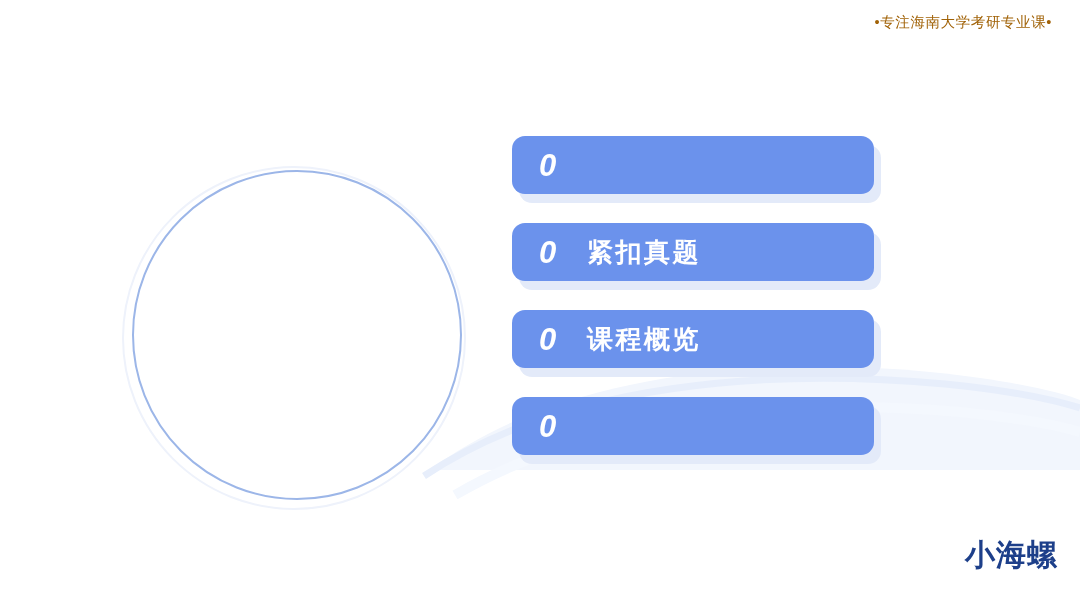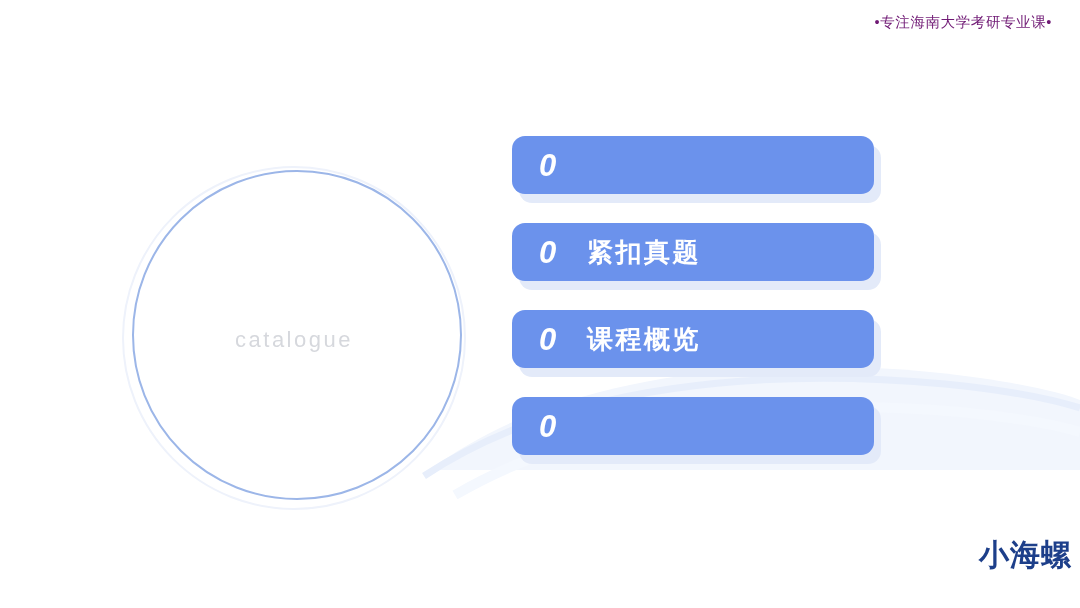--- a/index.html
+++ b/index.html
@@ -31,21 +31,21 @@
     pointer-events: none;
     z-index: 0;
   }
 
   
   .header-tagline {
     position: absolute;
     top: 13px;
     right: 28px;
     font-size: 14.5px;
-    color: #701a75;
+    color: #a16207;
     letter-spacing: 0.6px;
     white-space: nowrap;
     z-index: 6;
   }
 
   
   .circle-wrap {
     position: absolute;
     left: 122px;
     top: 166px;
@@ -162,21 +162,21 @@
     left: 0;
     bottom: 0;
     width: 1080px;
     height: 60px;
     z-index: 5;
   }
 
   
   .brand-logo {
     position: absolute;
-    right: 8px;
+    right: 22px;
     bottom: 38px;
     font-size: 30px;
     font-weight: bold;
     color: #1d3f8a;
     letter-spacing: 1px;
     line-height: 1;
     z-index: 6;
     white-space: nowrap;
     text-align: center;
   }
@@ -205,21 +205,20 @@
     <path d="M424 476 C 565 382, 770 368, 945 384 C 1015 391, 1058 401, 1080 408" fill="none" stroke="#e7eefb" stroke-width="7"></path>
     <path d="M455 495 C 600 410, 800 398, 960 412 C 1020 418, 1060 426, 1080 432" fill="none" stroke="#f4f8fe" stroke-width="10"></path>
   </svg>
 
   <div class="header-tagline">•专注海南大学考研专业课•</div>
 
   <div class="circle-wrap">
     <div class="circle-outer"></div>
     <div class="circle-inner"></div>
     <div class="circle-text">
-      <div class="circle-sub">catalogue</div>
     </div>
   </div>
 
   <div class="menu">
 
     <div class="menu-item">
       <div class="pill-shadow"></div>
       <div class="pill">
         <span class="pill-num">0</span>
       </div>

